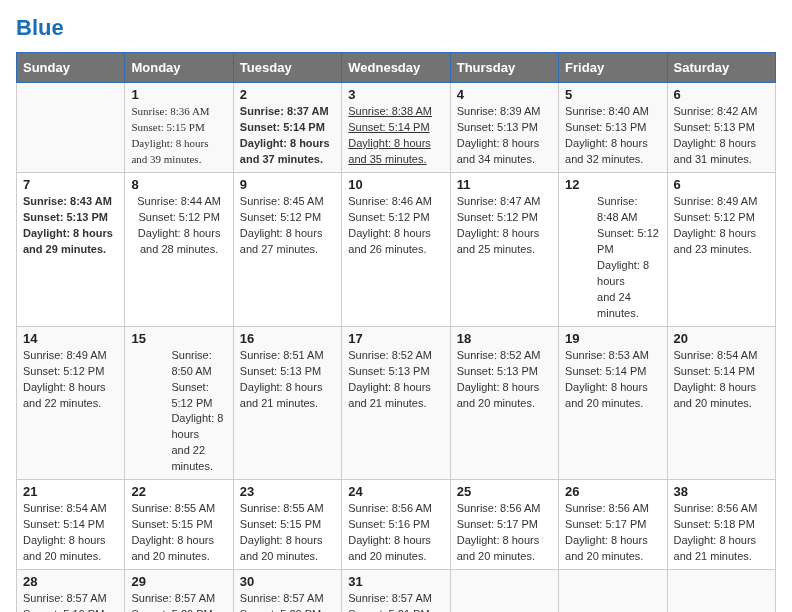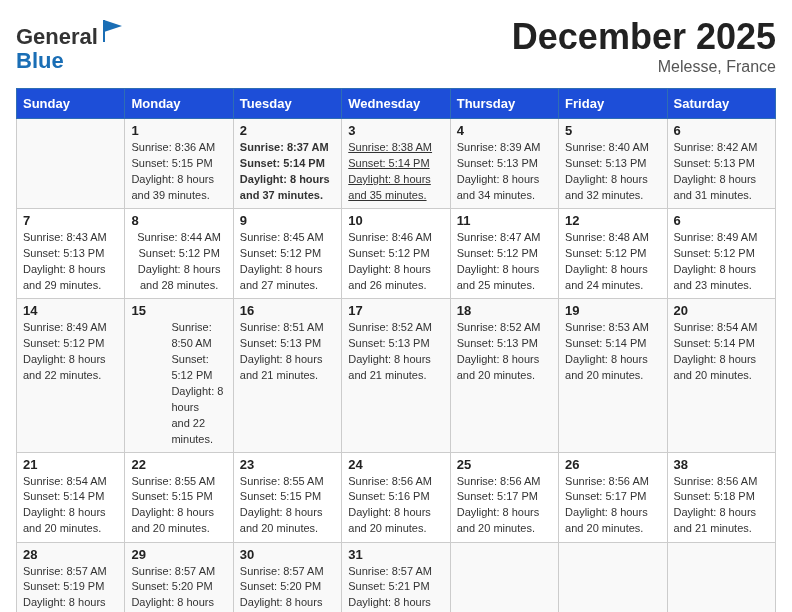--- a/index.html
+++ b/index.html
@@ -43,21 +43,21 @@
     .location {
       font-size: 16px;
       color: #555;
     }
     table {
       width: 100%;
       border-collapse: collapse;
       font-size: 11.5px;
     }
     thead tr th {
-      background-color: #1d4ed8;
+      background-color: #737373;
       color: #fff;
       padding: 7px 6px;
       text-align: left;
       font-size: 13px;
       font-weight: 600;
       border: 1px solid #2e6db4;
     }
     tbody tr td {
       border: 1px solid #ccc;
       vertical-align: top;
@@ -86,54 +86,44 @@
     }
     .empty { background: #f9f9f9 !important; }
   </style>
 </head>
 <body>
 
 <div class="header">
   <div class="logo">
     <div>
       <div class="logo-text">
-        <span class="logo-general">General</span><svg class="logo-icon" viewBox="0 0 28 28">
-            <polygon points="4,4 22,10 4,16" fill="#1a6eb5"></polygon>
-            <line x1="4" y1="4" x2="4" y2="26" stroke="#1a6eb5" stroke-width="2"></line>
-          </svg>
-      </div>
-      <div class="logo-text">
         <span class="logo-blue">Blue</span>
       </div>
     </div>
-  </div>
-  <div class="title-block">
-    <div class="month-title">December 2025</div>
-    <div class="location">Melesse, France</div>
   </div>
 </div>
 
 <table>
   <thead id="calendar-head">
   <tr>
         <th>Sunday</th>
         <th>Monday</th>
         <th>Tuesday</th>
         <th>Wednesday</th>
         <th>Thursday</th>
         <th>Friday</th>
         <th>Saturday</th>
       </tr>
     </thead>
   <tbody id="calendar-body">
   <tr>
         <td class="empty"></td>
         <td>
           <span class="day-number">1</span>
-          <div class="day-info" style="white-space: pre-line;">Sunrise: 8:36 AM
+          <div class="day-info" style="white-space: pre-line; font-family: Liberation Serif, serif;">Sunrise: 8:36 AM
 Sunset: 5:15 PM
 Daylight: 8 hours
 and 39 minutes.</div>
         </td>
         <td>
           <span class="day-number">2</span>
           <div class="day-info" style="white-space: pre-line; font-weight: bold;">Sunrise: 8:37 AM
 Sunset: 5:14 PM
 Daylight: 8 hours
 and 37 minutes.</div>
@@ -163,21 +153,21 @@
           <span class="day-number">6</span>
           <div class="day-info" style="white-space: pre-line;">Sunrise: 8:42 AM
 Sunset: 5:13 PM
 Daylight: 8 hours
 and 31 minutes.</div>
         </td>
       </tr>
       <tr>
         <td>
           <span class="day-number">7</span>
-          <div class="day-info" style="white-space: pre-line;">Sunrise: 8:43 AM
+          <div class="day-info" style="white-space: pre-line; font-weight: bold;">Sunrise: 8:43 AM
 Sunset: 5:13 PM
 Daylight: 8 hours
 and 29 minutes.</div>
         </td>
         <td>
           <span class="day-number">8</span>
           <div class="day-info" style="white-space: pre-line; text-align: center;">Sunrise: 8:44 AM
 Sunset: 5:12 PM
 Daylight: 8 hours
 and 28 minutes.</div>
@@ -198,21 +188,21 @@
         </td>
         <td>
           <span class="day-number">11</span>
           <div class="day-info" style="white-space: pre-line;">Sunrise: 8:47 AM
 Sunset: 5:12 PM
 Daylight: 8 hours
 and 25 minutes.</div>
         </td>
         <td>
           <span class="day-number">12</span>
-          <div class="day-info" style="white-space: pre-line;">Sunrise: 8:48 AM
+          <div class="day-info" style="white-space: pre-line; margin-left: 32px;">Sunrise: 8:48 AM
 Sunset: 5:12 PM
 Daylight: 8 hours
 and 24 minutes.</div>
         </td>
         <td>
           <span class="day-number">6</span>
           <div class="day-info" style="white-space: pre-line;">Sunrise: 8:49 AM
 Sunset: 5:12 PM
 Daylight: 8 hours
 and 23 minutes.</div>

